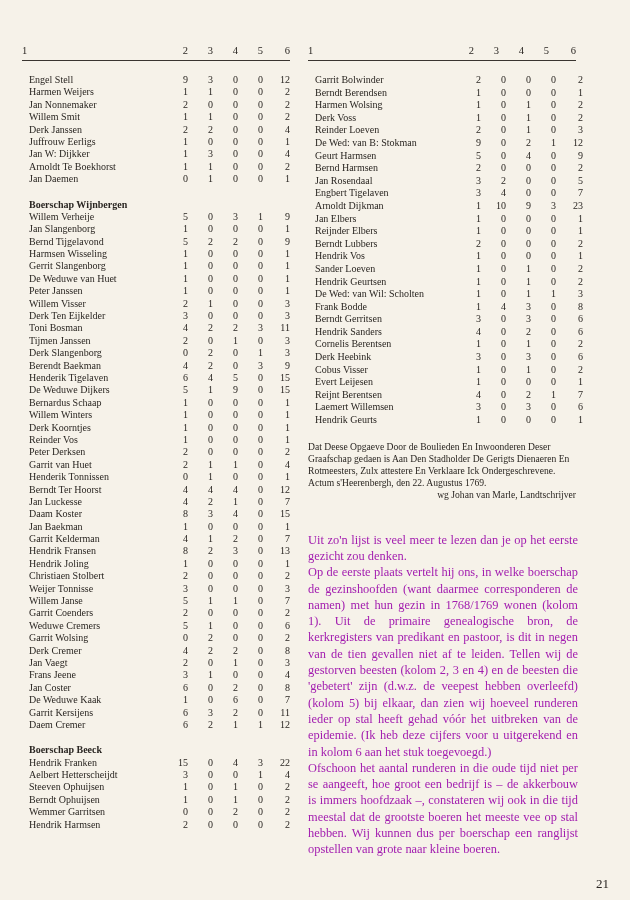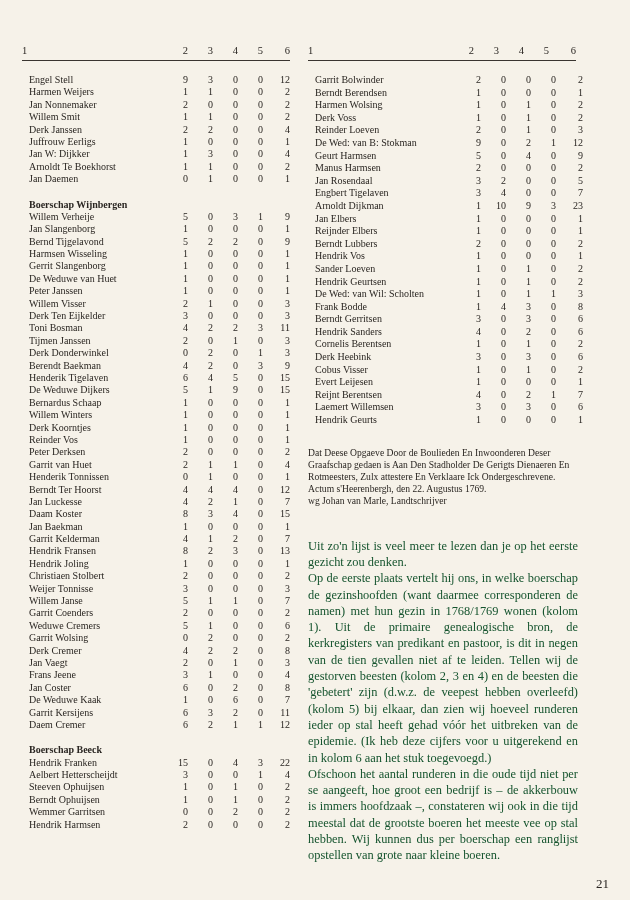--- a/index.html
+++ b/index.html
@@ -22,27 +22,27 @@
   .num-col { width: 25px; text-align: right; }
   .num-col.w6 { width: 27px; }
   .tbody { margin-top: 13px; margin-left: 7px; }
   .row { display: flex; font-size: 10px; height: 12.4px; line-height: 12.4px; white-space: nowrap; }
   .row .name { flex: 1; }
   .row .c { width: 25px; text-align: right; }
   .row .c6 { width: 27px; text-align: right; }
   .group-title { font-size: 10px; font-weight: bold; height: 12.4px; line-height: 12.4px; margin-top: 13px; }
   .right-rows .row { height: 12.6px; line-height: 12.6px; }
   .certificate {
-    font-size: 9.6px; line-height: 12.2px; margin-top: 20px; text-align: left;
+    font-size: 9.6px; line-height: 12.2px; margin-top: 14px; text-align: left;
     width: 268px;
   }
-  .signature { text-align: left; width: 268px; font-size: 9.6px; line-height: 12.2px; }
+  .signature { text-align: right; width: 268px; font-size: 9.6px; line-height: 12.2px; }
   .body-text {
     margin-top: 30px; font-size: 12.4px; line-height: 16.3px; text-align: justify;
-    width: 270px; color: #14532d;
+    width: 270px; color: #a21caf;
   }
   .body-text p { margin: 0; }
   .page-number { position: absolute; left: 596px; top: 876px; font-size: 13px; }
 </style>
 </head>
 <body>
 
 <div class="page">
 
   <div class="col col-left">
@@ -210,21 +210,21 @@
         </div>
         <div class="row">
           <span class="name">Tijmen Janssen</span>
           <span class="c">2</span>
           <span class="c">0</span>
           <span class="c">1</span>
           <span class="c">0</span>
           <span class="c6">3</span>
         </div>
         <div class="row">
-          <span class="name">Derk Donderwinkel</span>
+          <span class="name">Derk Slangenborg</span>
           <span class="c">0</span>
           <span class="c">2</span>
           <span class="c">0</span>
           <span class="c">1</span>
           <span class="c6">3</span>
         </div>
         <div class="row">
           <span class="name">Berendt Baekman</span>
           <span class="c">4</span>
           <span class="c">2</span>
@@ -576,21 +576,21 @@
         </div>
         <div class="row">
           <span class="name">Geurt Harmsen</span>
           <span class="c">5</span>
           <span class="c">0</span>
           <span class="c">4</span>
           <span class="c">0</span>
           <span class="c6">9</span>
         </div>
         <div class="row">
-          <span class="name">Manus Harmsen</span>
+          <span class="name">Bernd Harmsen</span>
           <span class="c">2</span>
           <span class="c">0</span>
           <span class="c">0</span>
           <span class="c">0</span>
           <span class="c6">2</span>
         </div>
         <div class="row">
           <span class="name">Jan Rosendaal</span>
           <span class="c">3</span>
           <span class="c">2</span>

